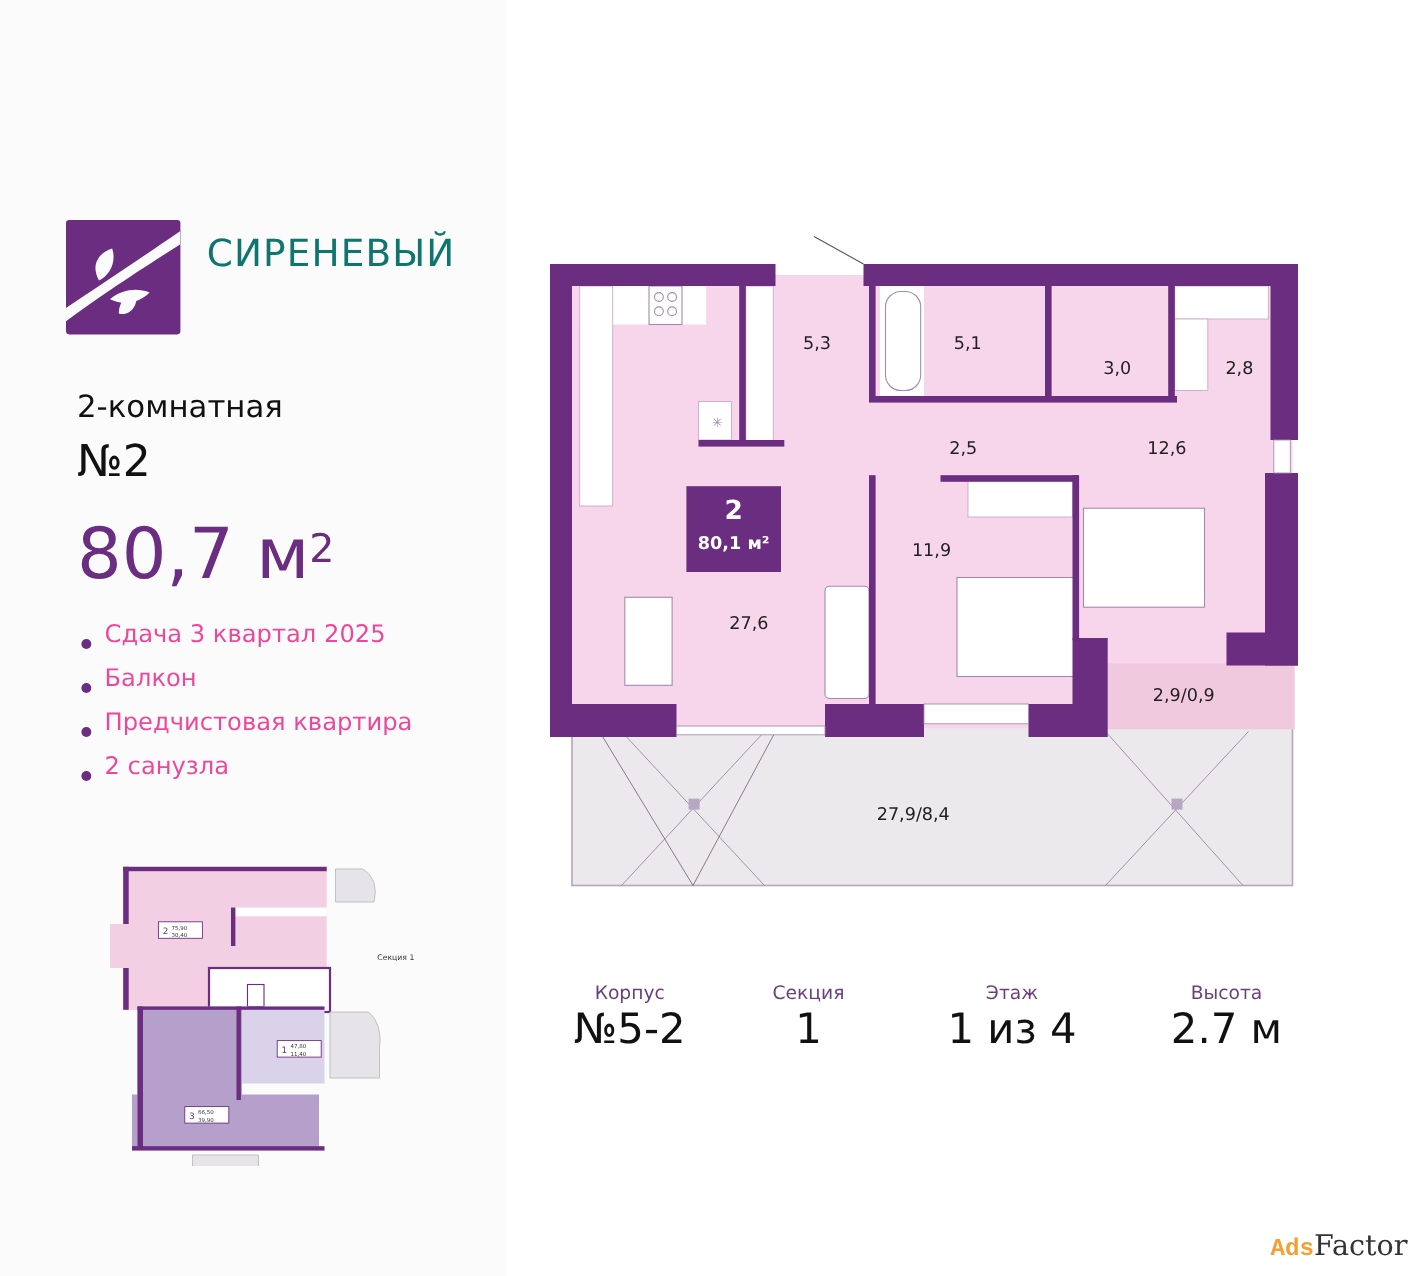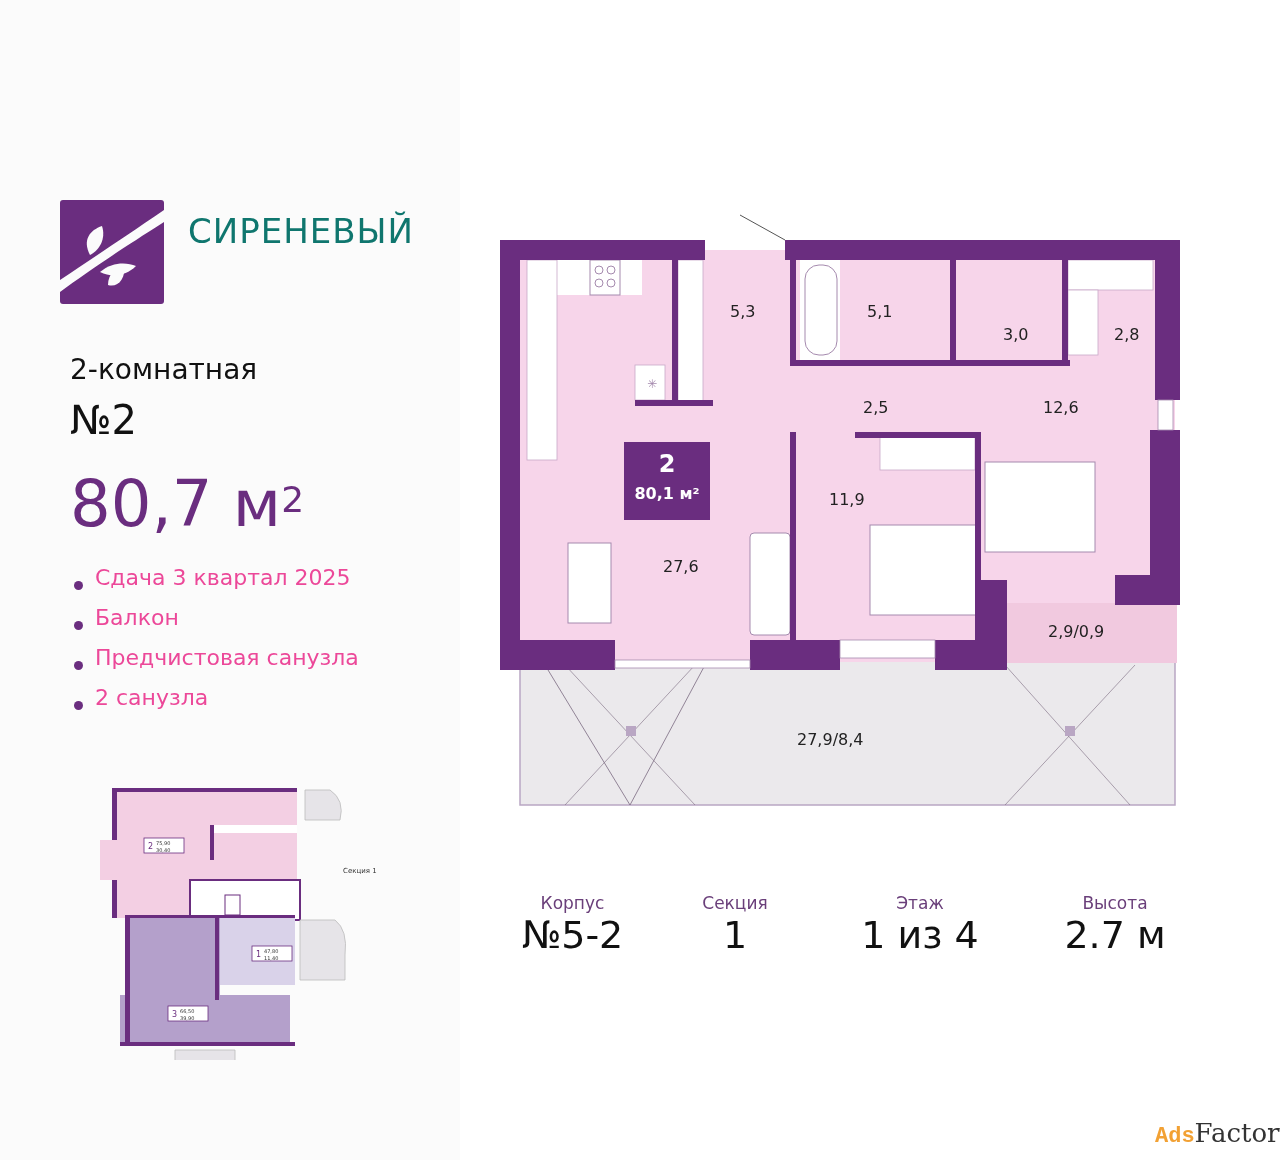--- a/index.html
+++ b/index.html
@@ -52,21 +52,21 @@
   <li>
       <span class="bullet"></span>
       <span>Сдача 3 квартал 2025</span>
     </li>
   <li>
       <span class="bullet"></span>
       <span>Балкон</span>
     </li>
   <li>
       <span class="bullet"></span>
-      <span>Предчистовая санузла</span>
+      <span>Предчистовая квартира</span>
     </li>
   <li>
       <span class="bullet"></span>
       <span>2 санузла</span>
     </li>
 </ul>
 
 <div class="mini-plan">
   <svg width="280" height="280" viewBox="0 0 280 280">
 

